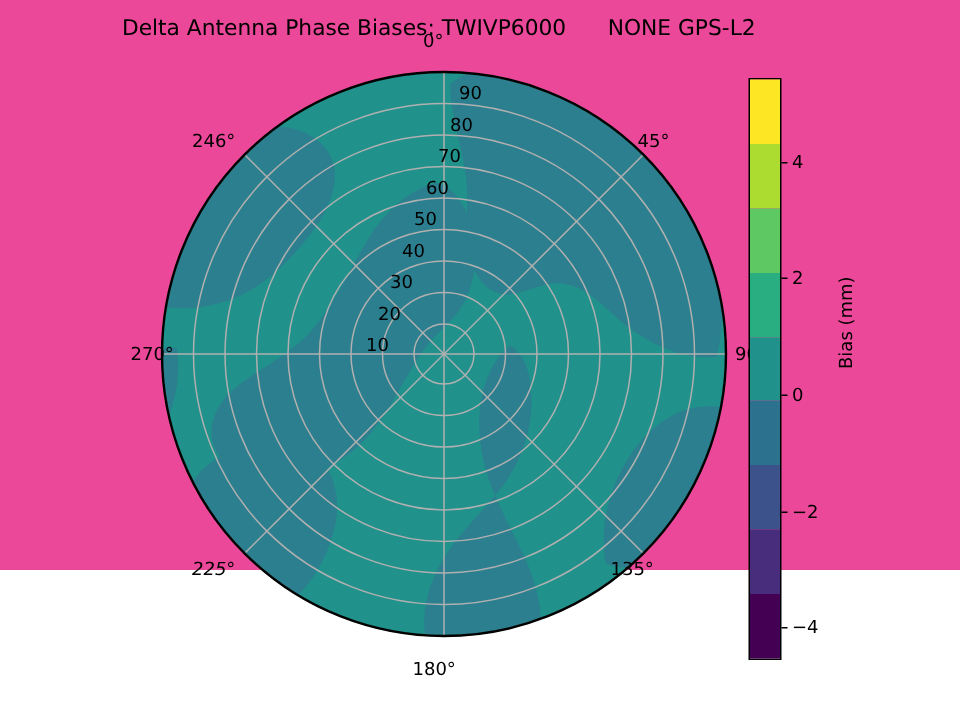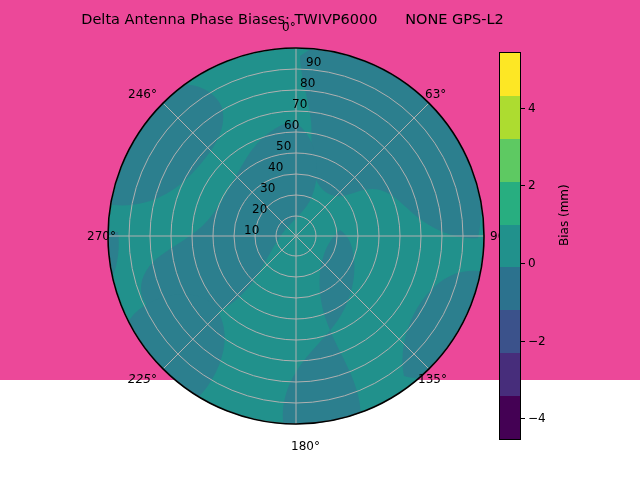--- a/index.html
+++ b/index.html
@@ -214,24 +214,24 @@
         <text x="180" y="85">60</text>
         <text x="172" y="106">50</text>
         <text x="164" y="127">40</text>
         <text x="156" y="148">30</text>
         <text x="148" y="169">20</text>
         <text x="140" y="190">10</text>
       </g>
     </svg>
 
     <div class="ang-label" style="left:178px; top:-23px;">0°</div>
-    <div class="ang-label" style="left:321px; top:44px;">63°</div>
+    <div class="ang-label" style="left:321px; top:44px;">45°</div>
     <div class="ang-label" style="left:386px; top:186px;">90</div>
-    <div class="ang-label" style="left:314px; top:329px;">135°</div>
-    <div class="ang-label" style="left:171px; top:396px;margin-left:16px;">180°</div>
+    <div class="ang-label" style="left:303px; top:329px;">135°</div>
+    <div class="ang-label" style="left:171px; top:396px;">180°</div>
     <div class="ang-label" style="left:24px; top:329px;font-style:italic;">225°</div>
     <div class="ang-label" style="left:-42px; top:186px;margin-left:25px;">270°</div>
     <div class="ang-label" style="left:24px; top:44px;">246°</div>
   </div>
 
   <div id="colorbar-axes">
     <div id="colorbar-gradient">
         <div class="cb-band" style="background: rgb(253, 231, 37); height: 11.1111%;"></div>
         <div class="cb-band" style="background: rgb(173, 220, 48); height: 11.1111%;"></div>
         <div class="cb-band" style="background: rgb(94, 201, 98); height: 11.1111%;"></div>

